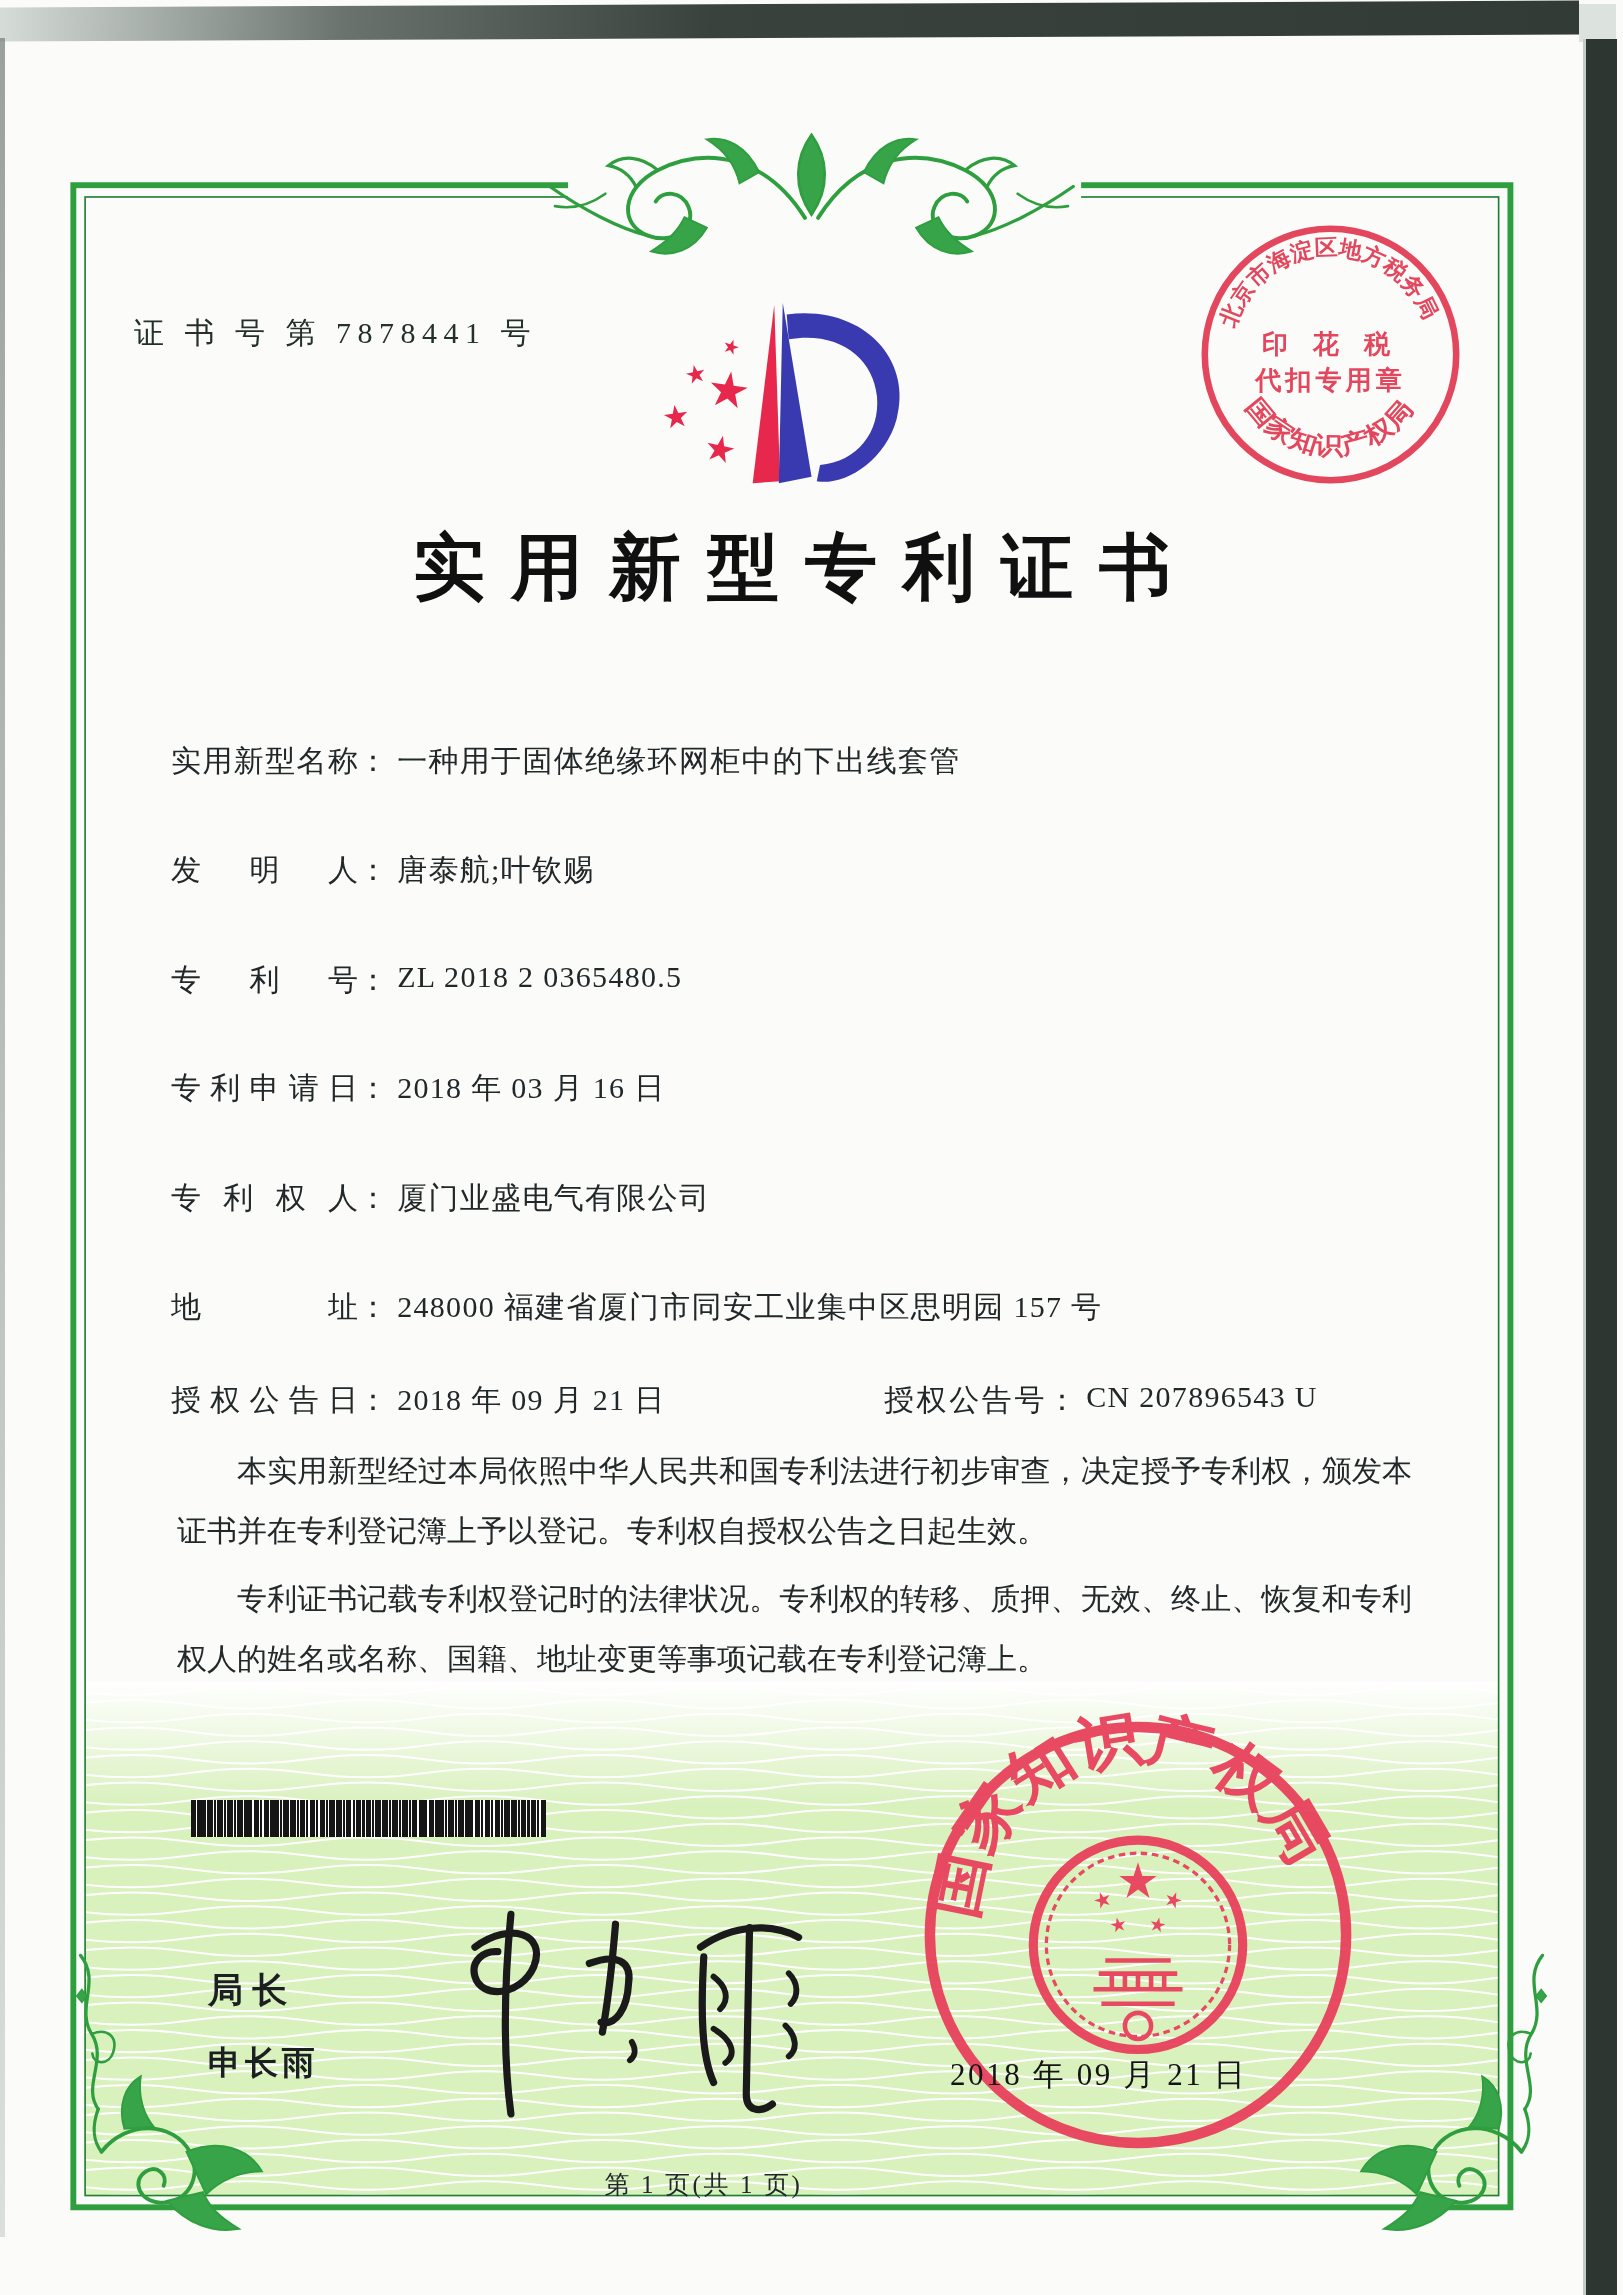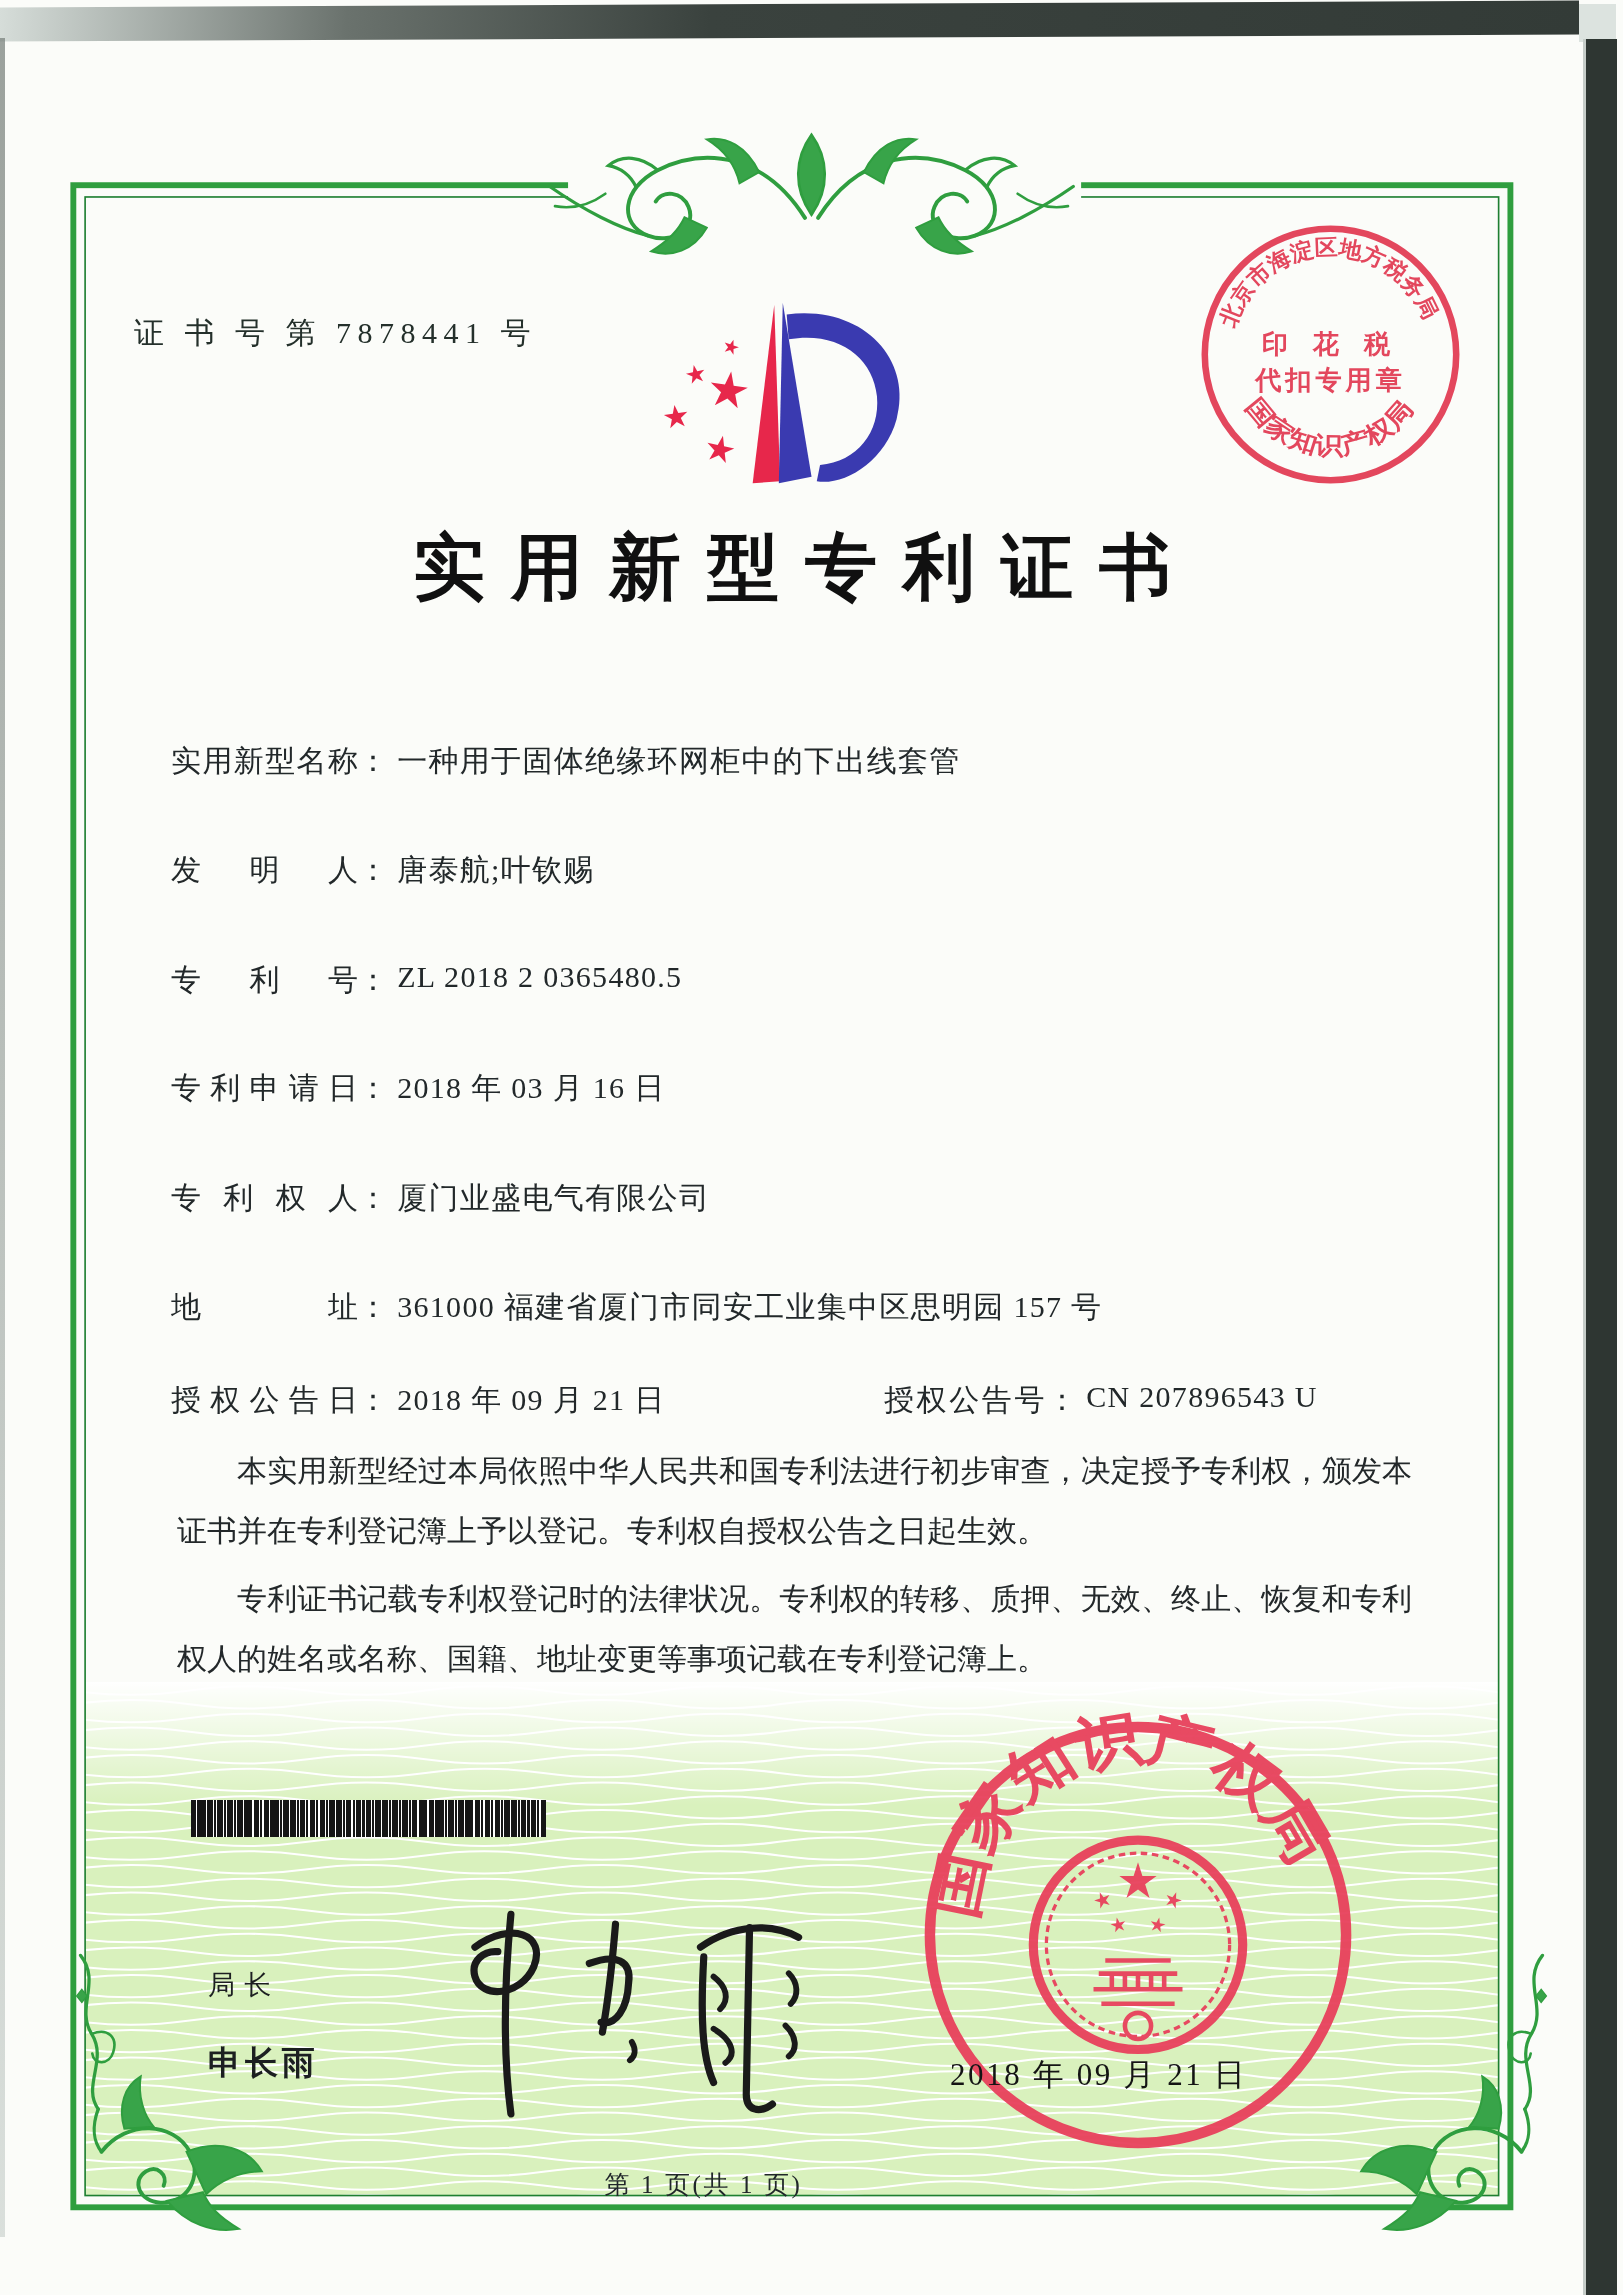--- a/index.html
+++ b/index.html
@@ -41,21 +41,21 @@
   .body-text{left:169px;top:1433px;width:1251px;font-size:30px;line-height:60px;
     text-align:justify;color:#23282a;}
   .body-text p{margin:8px;text-indent:60px;}
   
   .barcode{left:191px;top:1800px;width:355px;height:37px;background-color:#fff;
     background-image:
       repeating-linear-gradient(90deg,#151515 0 2px,transparent 2px 3.3px),
       repeating-linear-gradient(90deg,#151515 0 3.9px,transparent 3.9px 9.2px),
       repeating-linear-gradient(90deg,transparent 0 5.9px,#151515 5.9px 7.2px,transparent 7.2px 15px);}
   
-  .signer-role{left:208px;top:1967px;font-size:27px;font-weight:400;color:#1c1f21;letter-spacing:9.2px;}
+  .signer-role{left:208px;top:1967px;font-size:35px;font-weight:700;color:#1c1f21;letter-spacing:9.2px;}
   .signer-name{left:208px;top:2041px;font-size:33px;font-weight:700;color:#1c1f21;letter-spacing:3.9px;}
   .signature-svg{left:406px;top:1885px;width:419px;height:255px;}
   
   .tax-stamp{left:1193px;top:217px;width:275px;height:275px;opacity:.93;}
   .agency-seal{left:907px;top:1704px;width:462px;height:462px;opacity:.95;}
   .seal-date{left:950px;top:2054px;font-size:31px;letter-spacing:2.6px;color:#141414;z-index:6;}
   
   .page-footer{left:0;top:2168px;width:1407px;text-align:center;font-size:25px;color:#20262a;letter-spacing:2.6px;}
   
   .z1{z-index:1}.z2{z-index:2}.z3{z-index:3}.z4{z-index:4}.z5{z-index:5}
@@ -191,21 +191,21 @@
 <div class="abs field-row z4" style="top:960px">
   <span class="f-label">专利号</span><span class="f-colon">：</span><span class="f-value">ZL 2018 2 0365480.5</span>
 </div>
 <div class="abs field-row z4" style="top:1068px">
   <span class="f-label">专利申请日</span><span class="f-colon">：</span><span class="f-value">2018 年 03 月 16 日</span>
 </div>
 <div class="abs field-row z4" style="top:1178px">
   <span class="f-label">专利权人</span><span class="f-colon">：</span><span class="f-value">厦门业盛电气有限公司</span>
 </div>
 <div class="abs field-row z4" style="top:1287px">
-  <span class="f-label">地址</span><span class="f-colon">：</span><span class="f-value">361000 福建省厦门市同安工业集中区思明园 157 号</span>
+  <span class="f-label">地址</span><span class="f-colon">：</span><span class="f-value">248000 福建省厦门市同安工业集中区思明园 157 号</span>
 </div>
 <div class="abs field-row z4" style="top:1380px">
   <span class="f-label">授权公告日</span><span class="f-colon">：</span><span class="f-value">2018 年 09 月 21 日</span>
   <span class="grant-no-group">
     <span class="f-label">授权公告号</span><span class="f-colon">：</span><span class="f-value">CN 207896543 U</span>
   </span>
 </div>
 
 <div class="abs body-text z4">
   <p>本实用新型经过本局依照中华人民共和国专利法进行初步审查，决定授予专利权，颁发本证书并在专利登记簿上予以登记。专利权自授权公告之日起生效。</p>

